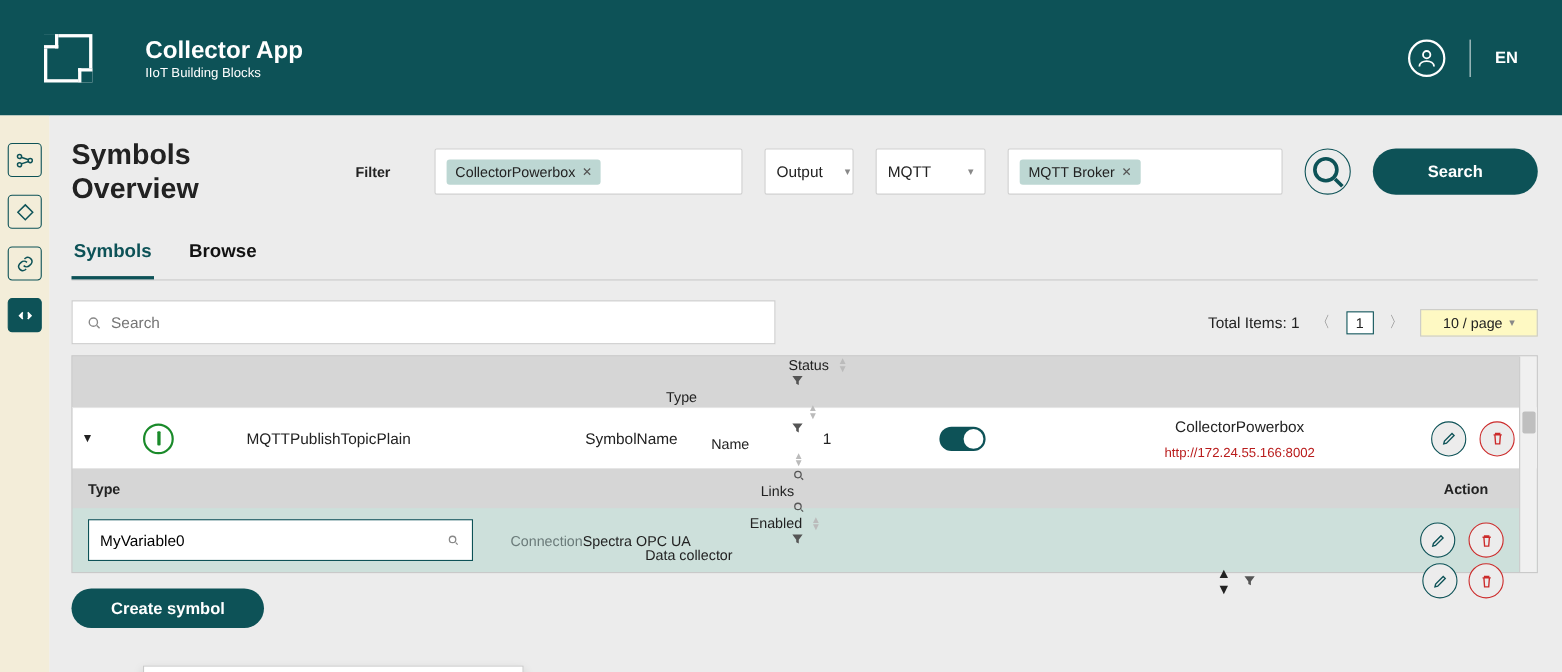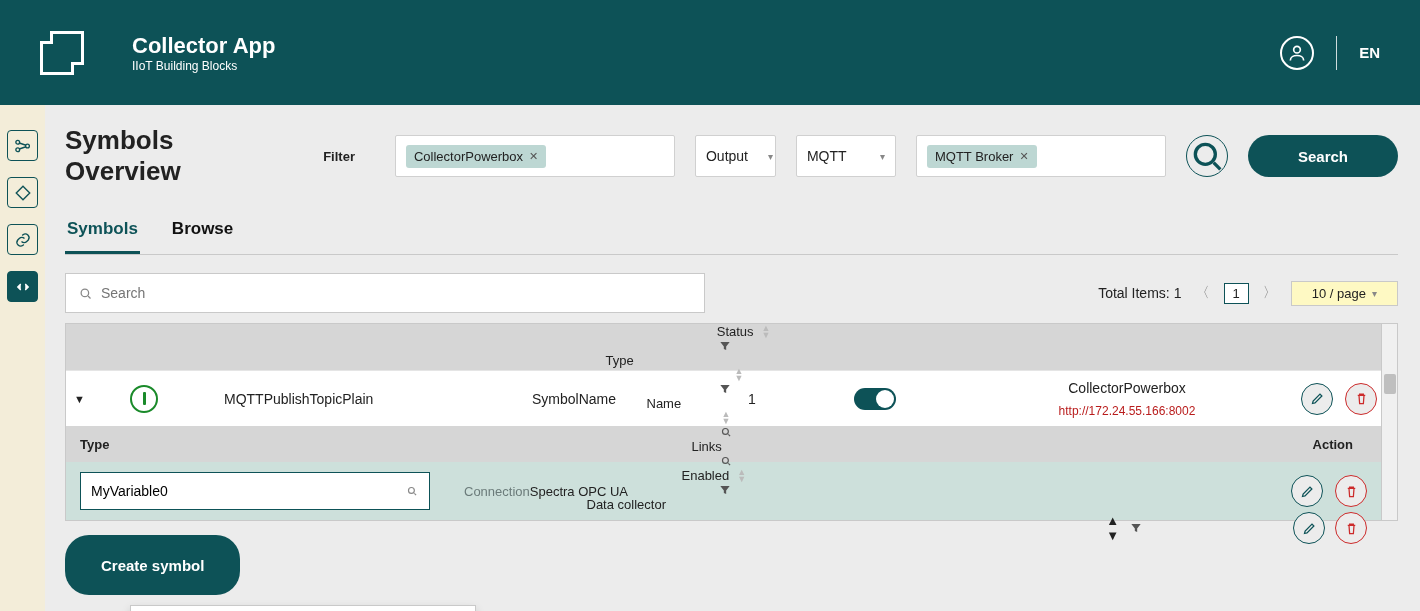--- a/index.html
+++ b/index.html
@@ -88,21 +88,21 @@
   
   .subhead { background:#d6d6d6; height:36px; font-size:13px; font-weight:600; padding:0 14px; justify-content:space-between;}
   .subrow { background:#cde0db; height:58px; font-size:14px; padding:0 14px; justify-content:space-between; gap:20px;}
   .link-search { width:350px; height:38px; border:1.5px solid #0d5257; background:#fff; display:flex; align-items:center; padding:0 10px; justify-content:space-between;}
   .link-search input { border:none; outline:none; font-size:14px; flex:1; }
   .conn-block { display:flex; flex-direction:row; font-size:13px; margin-right:auto; margin-left:14px;}
   .conn-label { color:#6b7b7a; }
   .dropdown { position:absolute; left:85px; top:500px; width:346px; background:#fff; border:1px solid #c9c9c9; box-shadow:0 4px 10px rgba(0,0,0,.15); padding:10px 12px; display:flex; justify-content:space-between; font-size:14px; z-index:10;}
 
   
-  .create-btn { margin-top:14px; background:#0d5257; color:#fff; border:none; border-radius:24px; height:60px; padding:0 36px; font-size:15px; font-weight:600;}
+  .create-btn { margin-top:14px; background:#0d5257; color:#fff; border:none; border-radius:24px; height:36px; padding:0 36px; font-size:15px; font-weight:600;}
 </style>
 </head>
 <body>
 
 <div class="header">
   <div class="branding">
     <div class="logo-box"></div>
     <div class="brand-text">
       <div class="brand-title">Collector App</div>
       <div class="brand-sub">IIoT Building Blocks</div>

